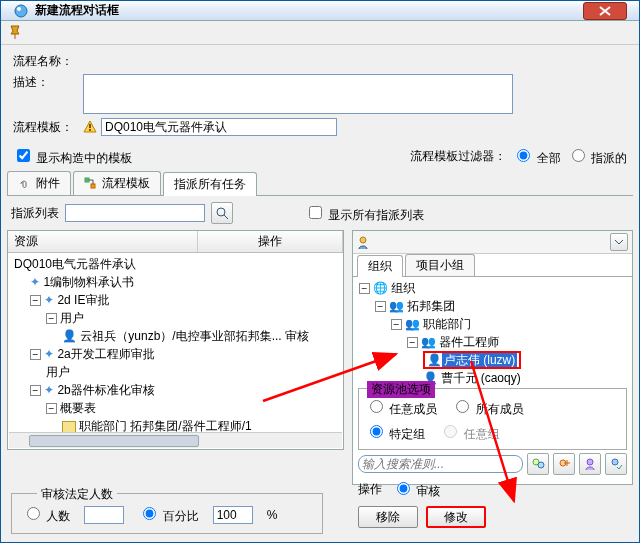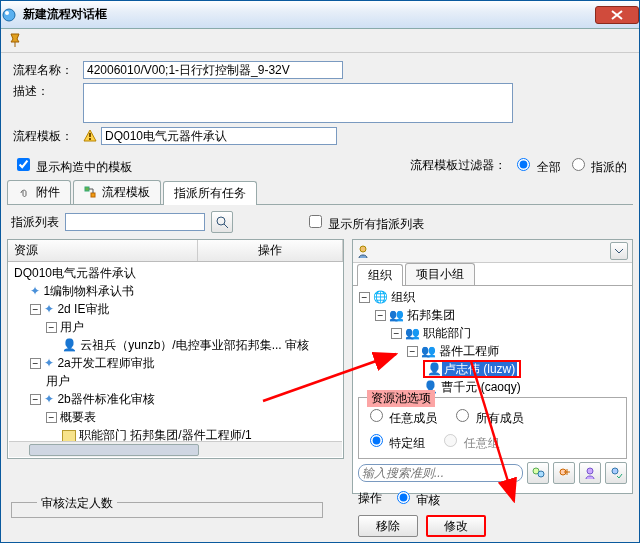--- a/index.html
+++ b/index.html
@@ -1,18 +1,18 @@
 <!DOCTYPE html>
 <html><head>
 <meta charset="utf-8">
 <style>
   *{box-sizing:border-box;font-family:"Microsoft YaHei","SimSun",sans-serif;font-size:12px;}
   body{margin:0;background:#fff;color:#000;}
   .window{width:640px;height:543px;border:1px solid #0a5a9e;background:#f0f0f0;position:relative;overflow:hidden;}
-  .titlebar{height:28px;background:linear-gradient(#fdfeff,#e6eef8 40%,#cfe0f4);display:flex;align-items:center;padding:0 0;border-bottom:1px solid #8aa;}
+  .titlebar{height:20px;background:linear-gradient(#fdfeff,#e6eef8 40%,#cfe0f4);display:flex;align-items:center;padding:0 12px;border-bottom:1px solid #8aa;}
   .titlebar .icon{width:16px;height:16px;margin-right:6px;}
   .titlebar .title{flex:1;font-weight:bold;}
   .titlebar .close{width:44px;height:18px;background:#d04b3c;border:1px solid #8a2a1d;border-radius:3px;color:#fff;display:flex;align-items:center;justify-content:center;}
   .toolbar{height:24px;display:flex;align-items:center;padding:2px 6px;gap:6px;border-bottom:1px solid #ccc;background:#f0f0f0;}
   .toolbar .tbtn{width:18px;height:18px;}
   .form-area{padding:4px 12px;}
   .row{display:flex;align-items:center;margin:4px 0;gap:4px;}
   .label{width:66px;text-align:left;}
   .label-wide{width:66px;}
   input[type=text],textarea,select{border:1px solid #7a9ac0;background:#fff;padding:1px 3px;}
@@ -42,21 +42,21 @@
   .ic-globe{color:#2266aa;}
   .hl-red{border:2px solid #ff0000;padding:0 2px;display:inline-block;line-height:14px;}
   .sel-blue{background:#2a6fd6;color:#fff;padding:0 2px;}
   .right .mini-tb{display:flex;align-items:center;gap:4px;padding:2px 4px;border-bottom:1px solid #ccc;background:#f4f4f4;}
   .mini-tabs{display:flex;border-bottom:1px solid #aaa;padding:0 4px;}
   .mini-tab{padding:2px 10px;border:1px solid #aaa;border-bottom:none;background:#f7f7f7;border-radius:3px 3px 0 0;margin-right:2px;}
   .mini-tab.active{background:#fff;position:relative;top:1px;}
   .rtree{padding:2px 4px;height:108px;overflow:auto;line-height:18px;}
   .rtree ul{list-style:none;margin:0;padding-left:16px;}
   .group{border:1px solid #aaa;margin:3px 5px;padding:4px 6px 6px;position:relative;}
-  .group .legend{position:absolute;top:-8px;left:8px;background:#fca5a5;padding:0 4px;}
+  .group .legend{position:absolute;top:-8px;left:8px;background:#a21caf;padding:0 4px;}
   .radio-row{display:flex;gap:14px;align-items:center;margin-top:4px;}
   .search-row{display:flex;align-items:center;margin:3px 5px;gap:4px;}
   .icon-btn{width:22px;height:22px;border:1px solid #9aa;background:linear-gradient(#fff,#e5e5e5);display:flex;align-items:center;justify-content:center;border-radius:2px;}
   .ops-row{display:flex;align-items:center;margin:4px 5px;gap:10px;}
   .btnrow{display:flex;gap:8px;margin:6px 5px;}
   button.push{min-width:60px;height:22px;border:1px solid #888;background:linear-gradient(#fff,#e4e4e4);border-radius:2px;}
   button.push.hl{border:2px solid #ff0000;}
   .bottom{padding:4px 10px;}
   .fieldset{border:1px solid #aaa;padding:6px 10px 8px;position:relative;margin-top:4px;}
   .fieldset .legend{position:absolute;top:-8px;left:25px;background:#f0f0f0;padding:0 4px;text-align:center;}
@@ -91,21 +91,20 @@
       <svg width="16" height="16">
           <path d="M4 2h8l-2 5 2 3H4l2-3z" fill="#e0a020" stroke="#a06000"></path>
           <line x1="8" y1="10" x2="8" y2="15" stroke="#a06000"></line>
         </svg>
     </span>
   </div>
 
   <div class="form-area">
     <div class="row">
       <span class="label">流程名称：</span>
-      <input type="text" style="width: 260px;" value="42006010/V00;1-日行灯控制器_9-32V">
     </div>
     <div class="row" style="align-items:flex-start">
       <span class="label">描述：</span>
       <textarea style="width: 430px; height: 40px;" value=""></textarea>
     </div>
     <div class="row">
       <span class="label-wide">流程模板：</span>
       <span>
           <svg width="14" height="14">
             <path d="M7 1 L13 12 H1 Z" fill="#ffd24a" stroke="#b88400"></path>
@@ -297,20 +296,27 @@
       <div class="btnrow">
         <button class="push">移除</button>
         <button class="push hl">修改</button>
       </div>
     </div>
   </div>
 
   <div class="bottom">
     <div class="fieldset" style="width:312px">
       <span class="legend">审核法定人数</span>
+      <div class="radio-row">
+        <label><input type="radio" name="q" style=""> <span>人数</span></label>
+        <input type="text" style="width: 40px;" value="">
+        <label><input type="radio" name="q" checked="" style=""> <span>百分比</span></label>
+        <input type="text" style="width: 40px;" value="100">
+        <span>%</span>
+      </div>
     </div>
 
   </div>
 
   <svg class="overlay" width="640" height="543">
     <defs>
         <marker id="ah" markerWidth="10" markerHeight="8" refX="9" refY="4" orient="auto">
           <path d="M0 0L10 4L0 8z" fill="#ff0000"></path>
         </marker>
       </defs>

